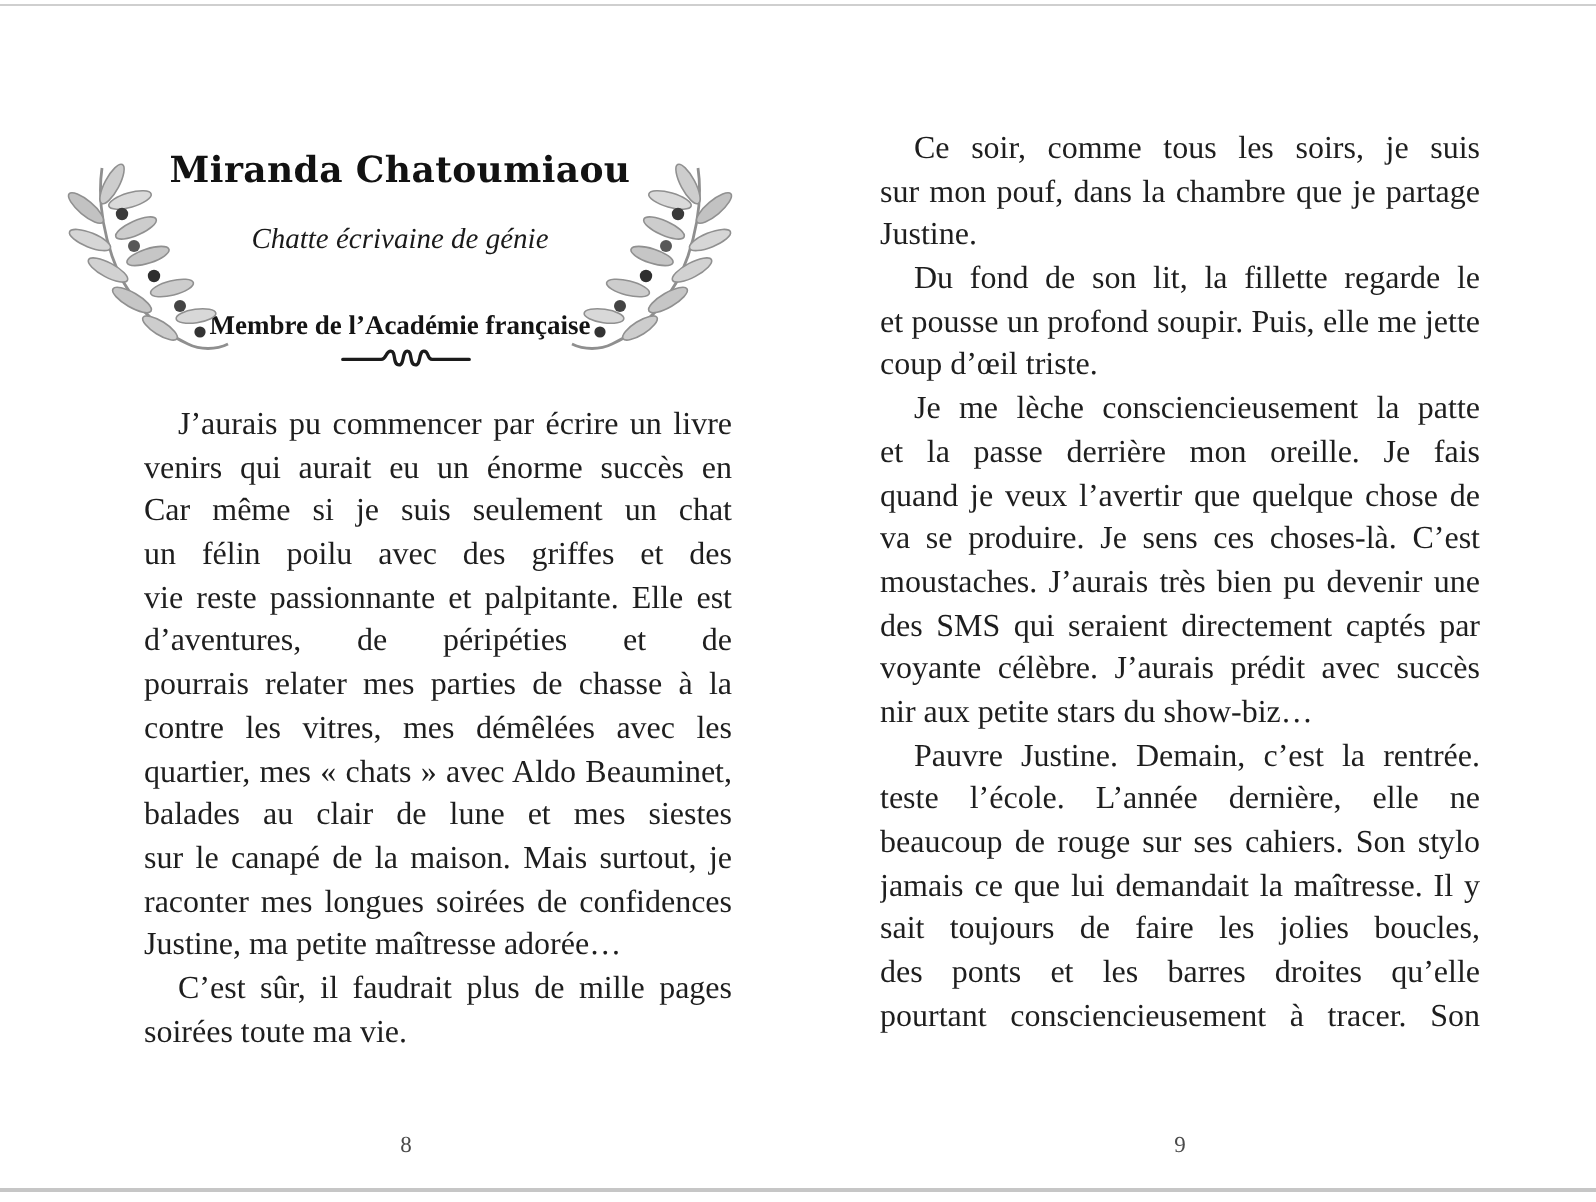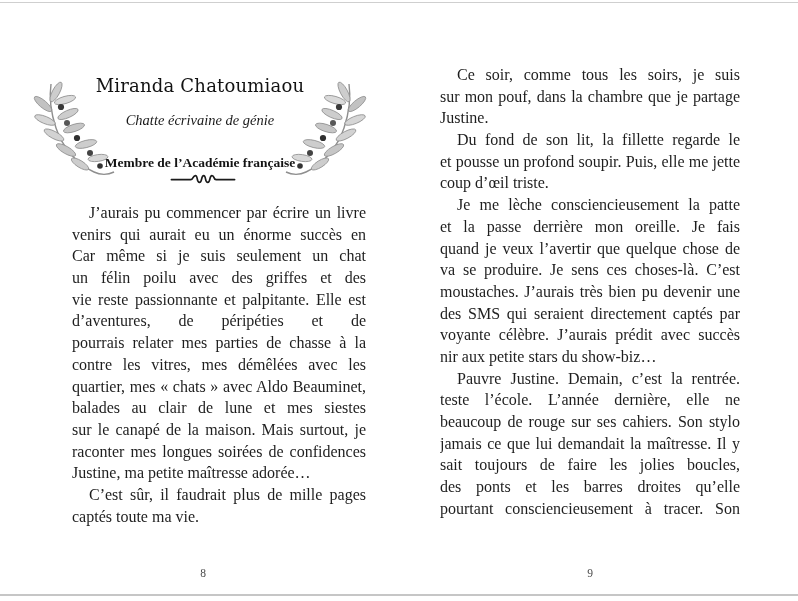--- a/index.html
+++ b/index.html
@@ -8,21 +8,21 @@
   .rule{position:absolute;left:0;right:0;height:1px;background:#cfcfcf;}
   .rule.top{top:2px;}
   .rule.bottom{top:594px;height:2px;background:#c6c6c6;}
 
   .page{position:absolute;top:0;height:601px;}
   .page.left{left:0;width:399px;}
   .page.right{left:399px;width:399px;}
 
   
   .chapter-header{position:absolute;left:30px;top:70px;width:340px;text-align:center;}
-  .author-name{margin:6px 0 0;font-family:"DejaVu Serif", serif;font-weight:400;
+  .author-name{margin:6px 0 0;font-family:"DejaVu Serif", serif;font-weight:700;
                font-size:18px;line-height:20px;color:#121212;letter-spacing:.2px;}
   .author-byline{margin-top:16px;font-style:italic;font-size:14.5px;color:#1a1a1a;text-align:center;}
   .author-affiliation{margin-top:26px;font-weight:700;font-size:13.5px;color:#141414;}
   .branch{position:absolute;top:10px;width:88px;height:100px;}
   .branch.bl{left:0px;}
   .branch.br{right:0px;transform:scaleX(-1);}
   .branch svg{width:100%;height:100%;}
 
   .divider{position:absolute;left:170px;top:170px;width:66px;height:18px;}
   .divider svg{width:100%;height:100%;}
@@ -123,21 +123,21 @@
         <div class="line">vie reste passionnante et palpitante. Elle est remplie</div>
         <div class="line">d’aventures, de péripéties et de rebondissements. Je</div>
         <div class="line">pourrais relater mes parties de chasse à la mouche</div>
         <div class="line">contre les vitres, mes démêlées avec les toutous du</div>
         <div class="line">quartier, mes « chats » avec Aldo Beauminet, nos</div>
         <div class="line">balades au clair de lune et mes siestes interminables</div>
         <div class="line">sur le canapé de la maison. Mais surtout, je pourrais</div>
         <div class="line">raconter mes longues soirées de confidences avec</div>
         <div class="line last">Justine, ma petite maîtresse adorée…</div>
         <div class="line indent">C’est sûr, il faudrait plus de mille pages pour</div>
-        <div class="line last">captés toute ma vie.</div>
+        <div class="line last">soirées toute ma vie.</div>
       </div>
 
     <div class="pagenum pn-left">8</div>
   </section>
 
   <section class="page right">
     <div class="bodycol col-right">
         <div class="line indent">Ce soir, comme tous les soirs, je suis installée</div>
         <div class="line">sur mon pouf, dans la chambre que je partage avec</div>
         <div class="line last">Justine.</div>

